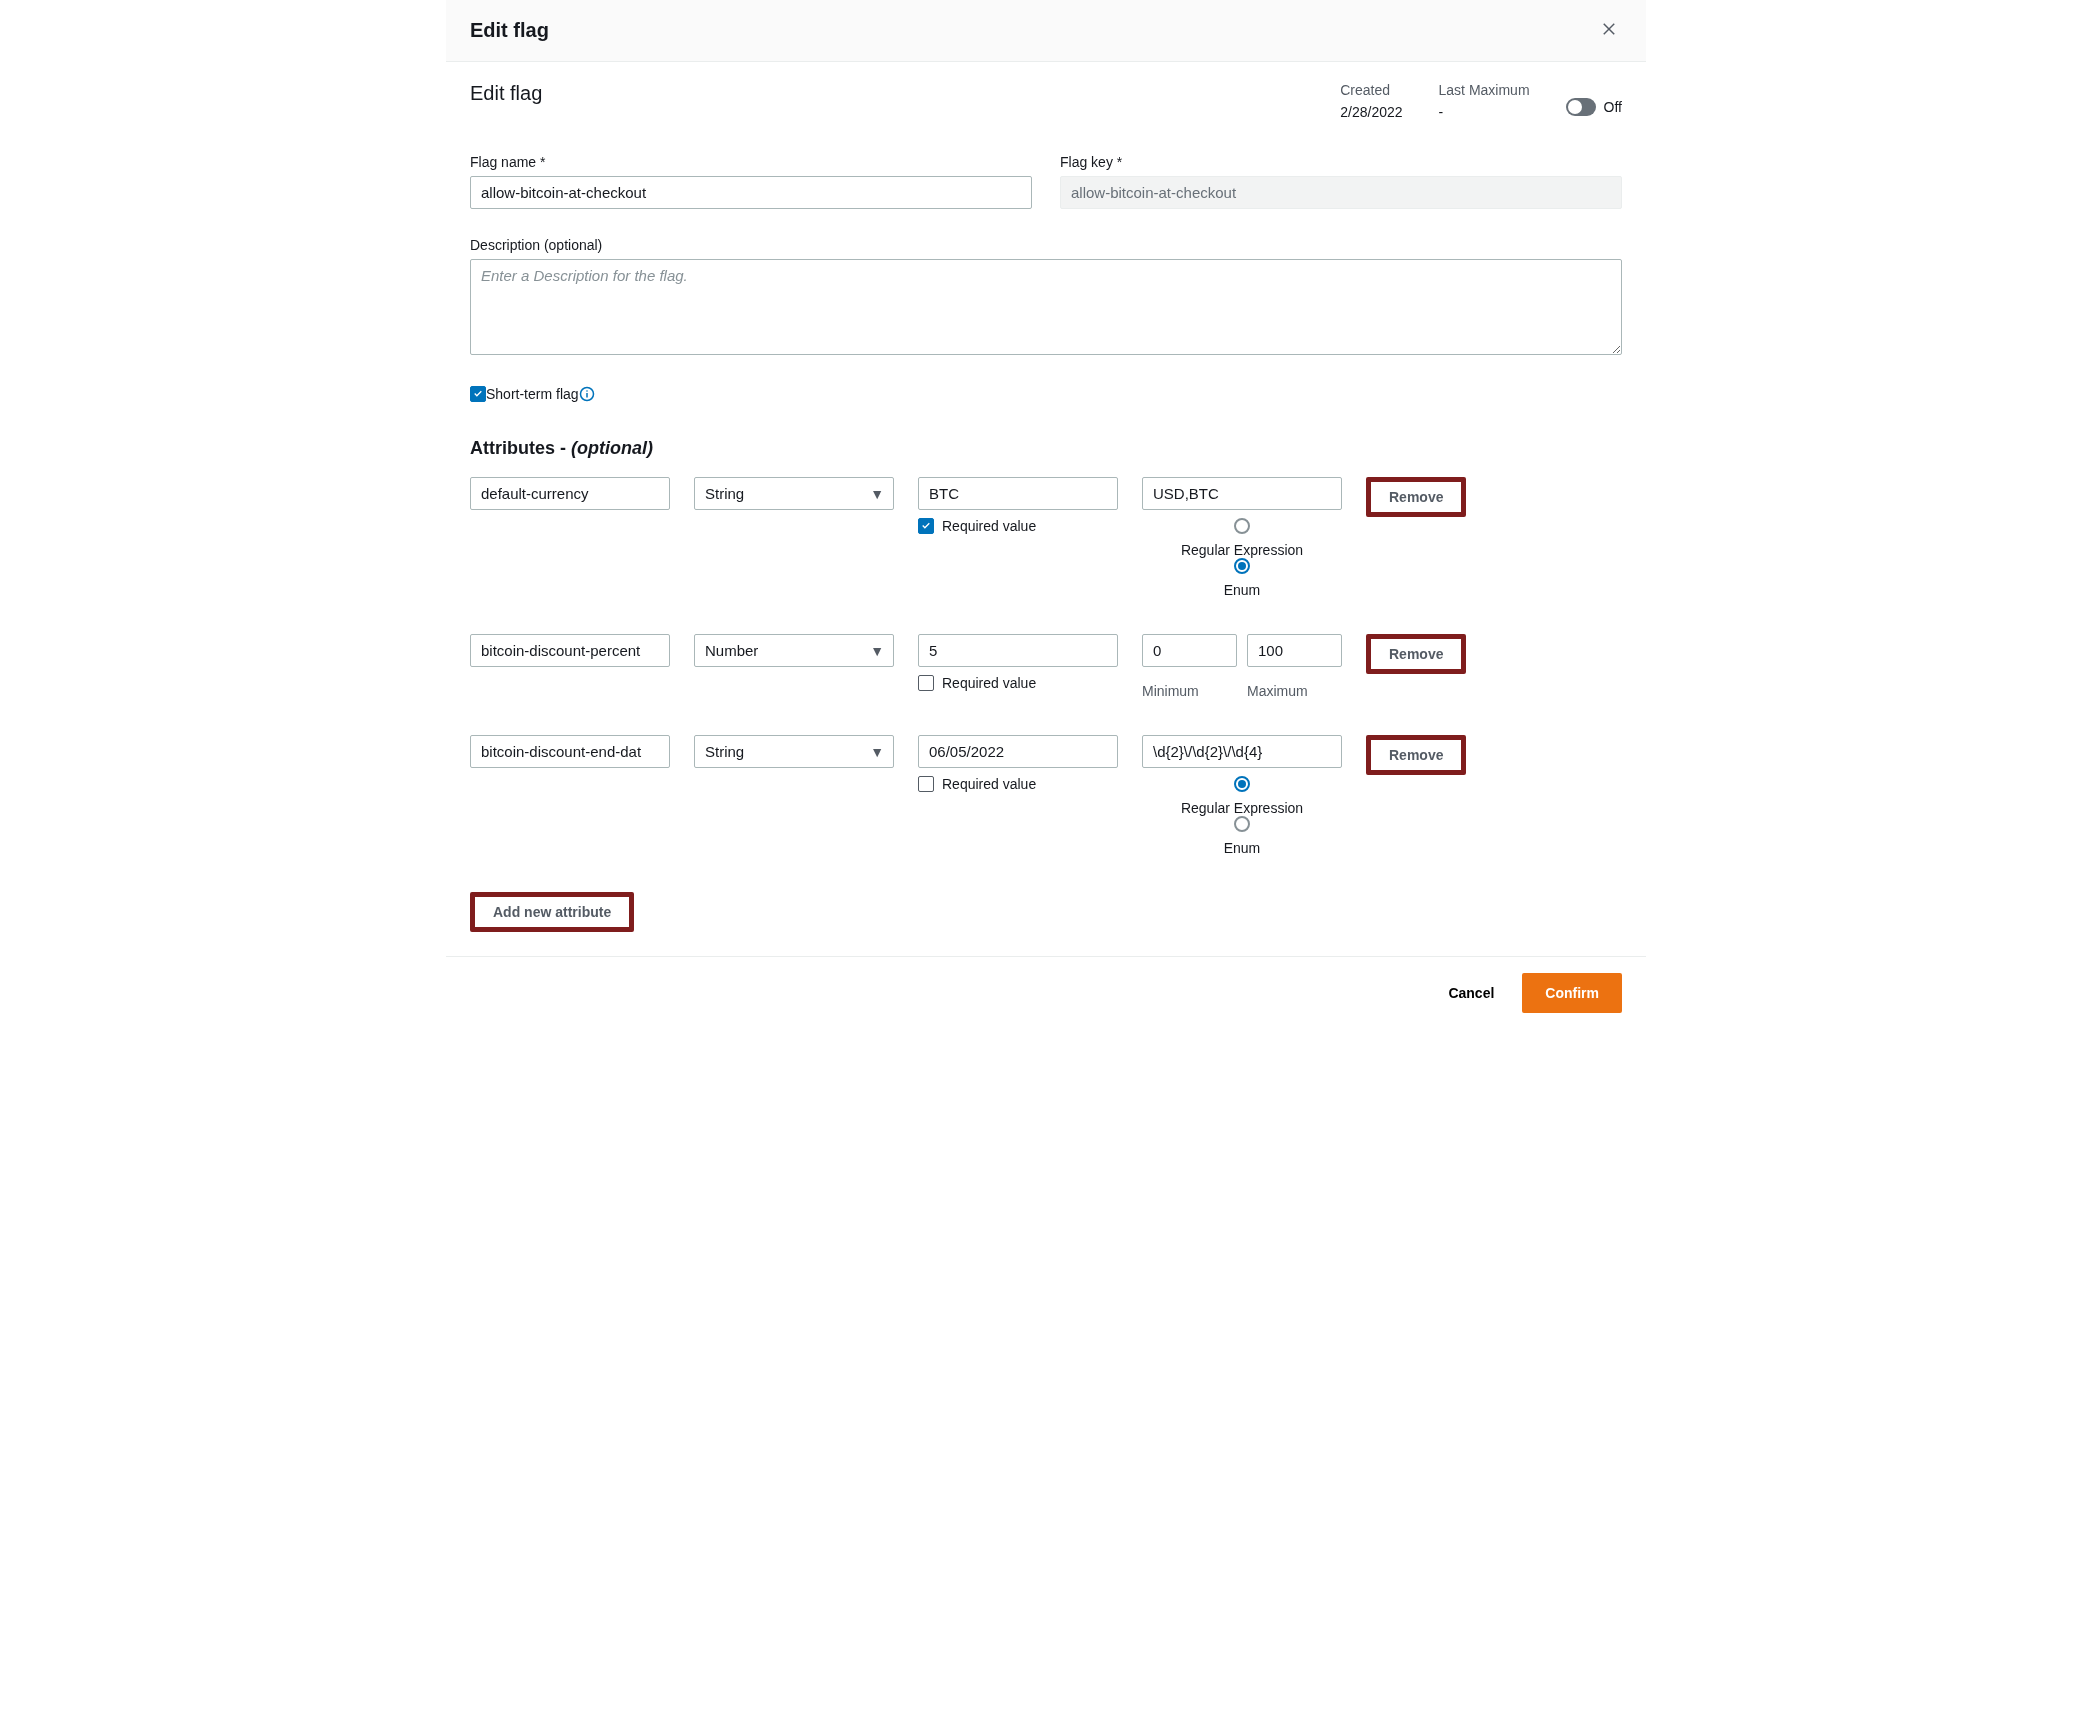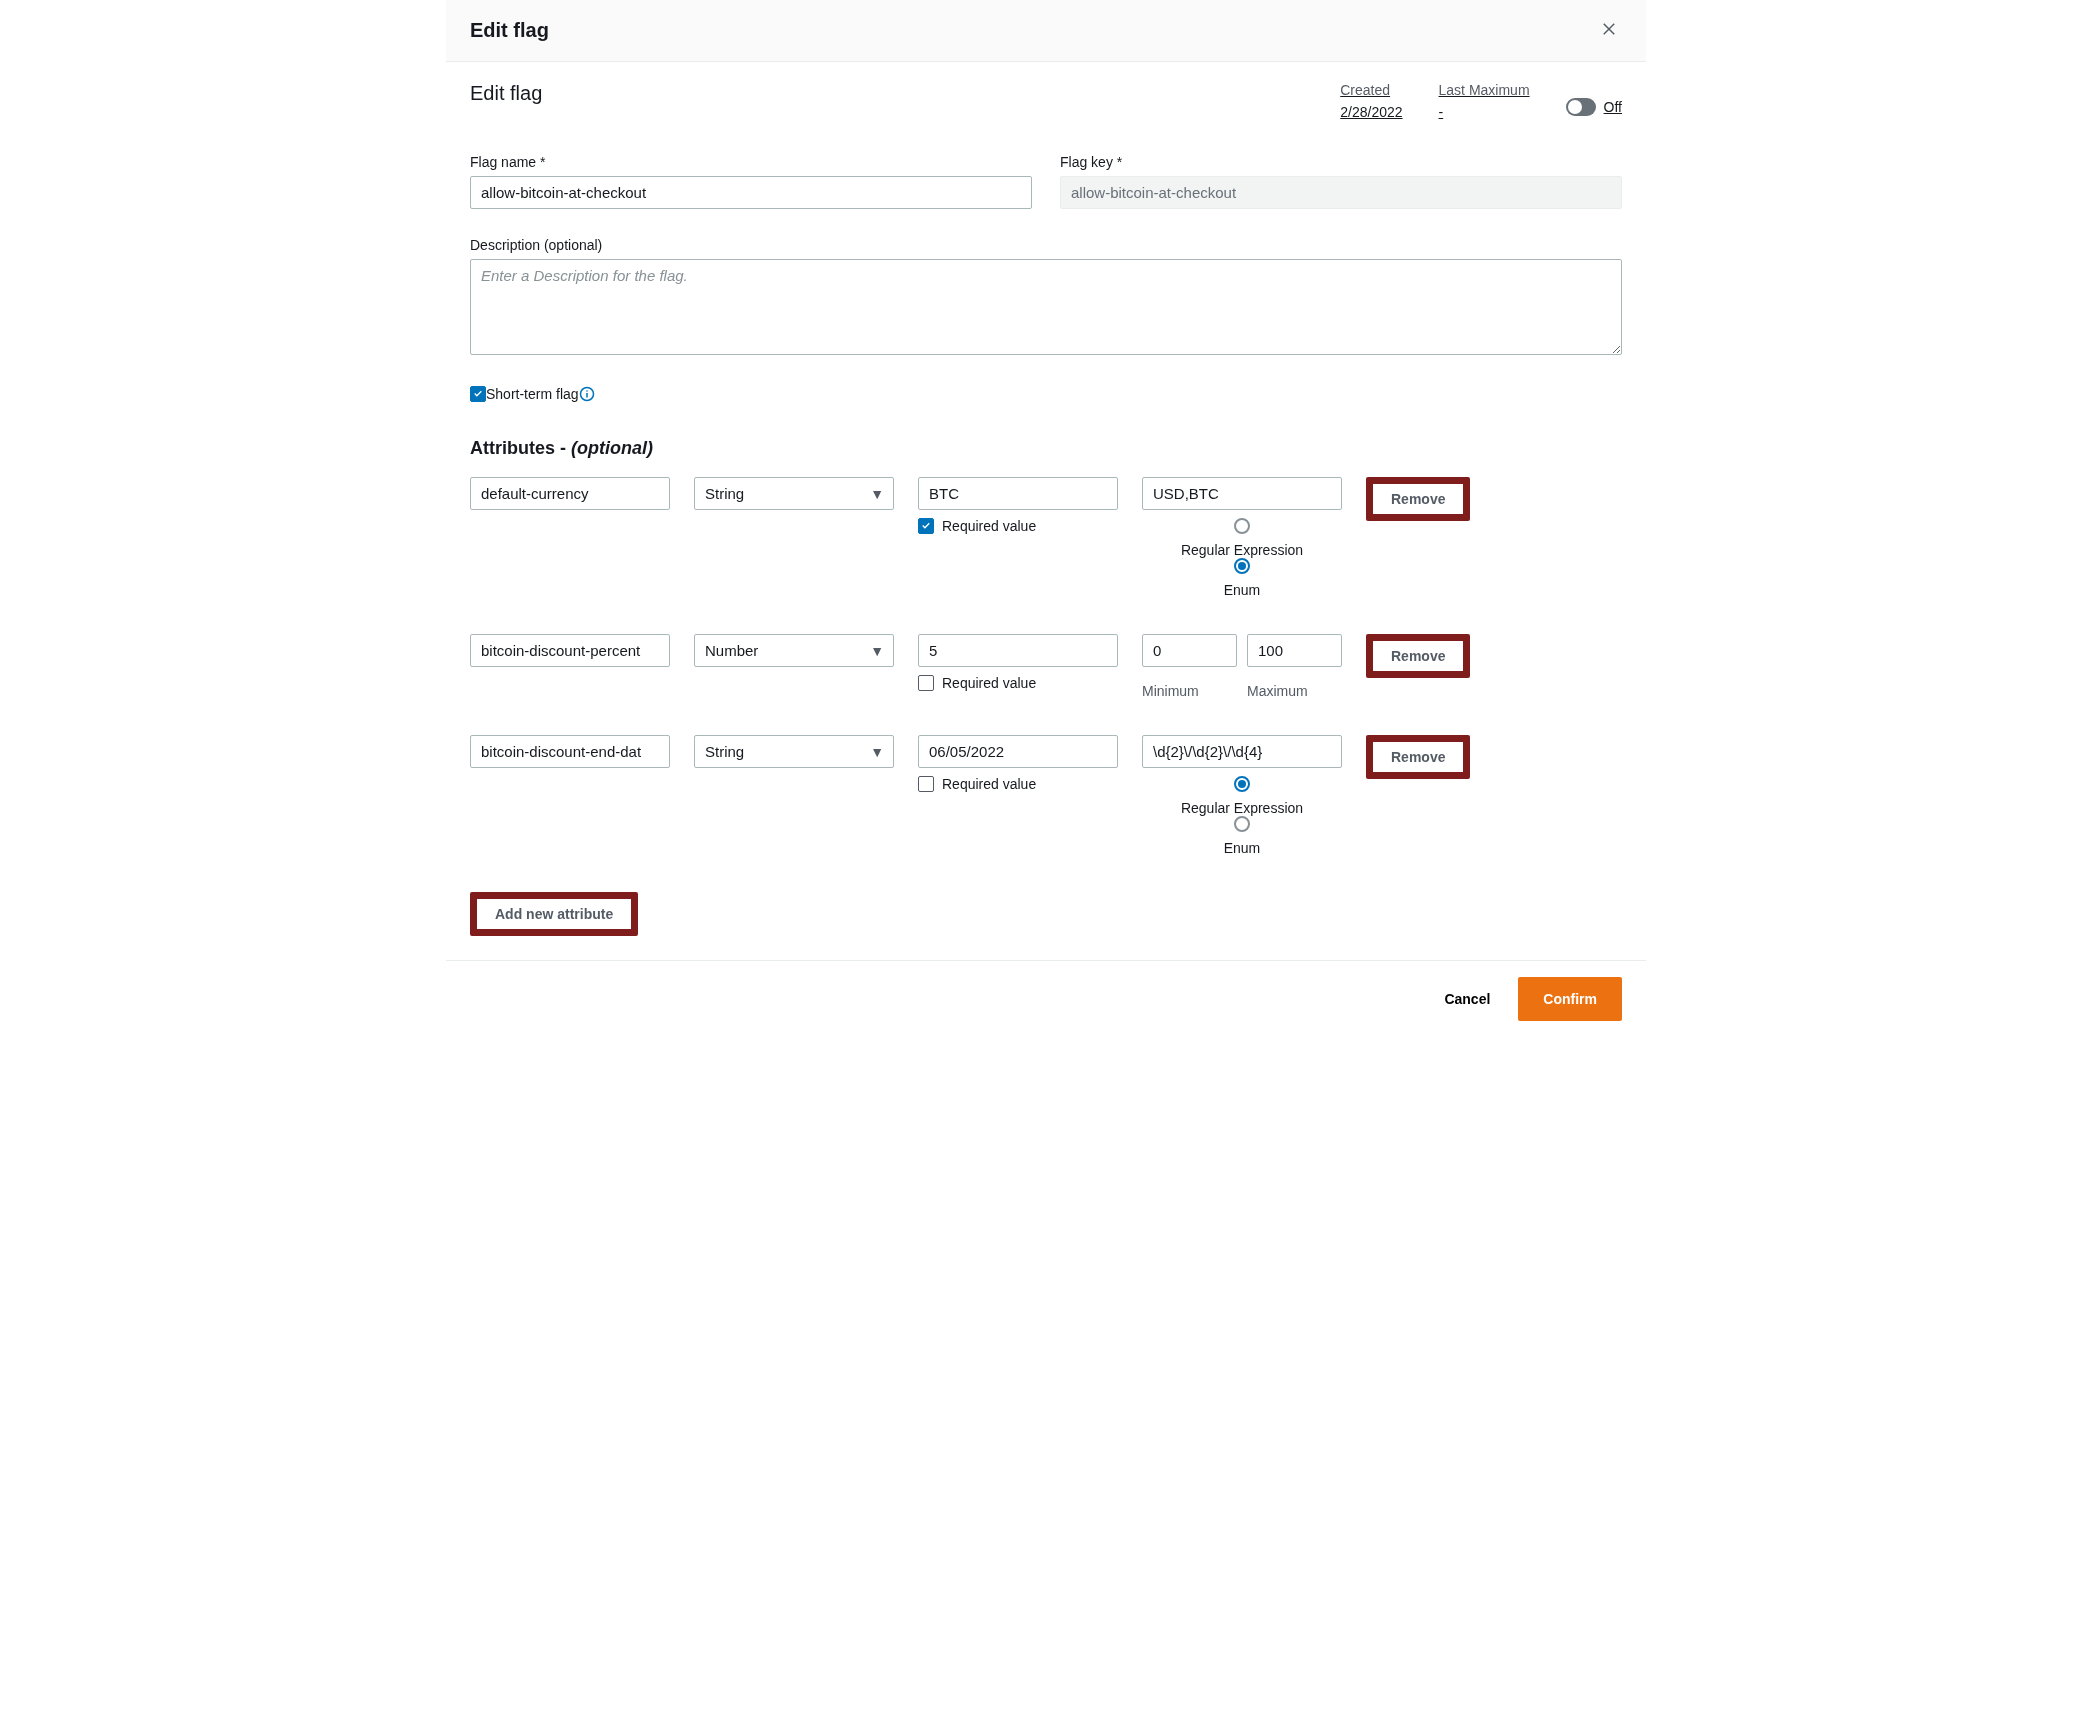--- a/index.html
+++ b/index.html
@@ -50,21 +50,20 @@
   }
   .subtitle {
     font-size: 20px;
     font-weight: 400;
     margin: 0;
   }
   .meta {
     display: flex;
     gap: 36px;
     align-items: flex-start;
-    text-decoration: underline;
   }
   .meta-block { display: flex; flex-direction: column; gap: 6px; }
   .meta-label { color: #545b64; font-size: 14px; }
   .meta-value { color: #16191f; font-size: 14px; }
 
   .toggle-wrap {
     display: flex;
     align-items: center;
     gap: 8px;
     margin-top: 16px;
@@ -230,21 +229,21 @@
     grid-template-columns: 1fr 1fr;
     gap: 10px;
   }
   .two-inputs .col { display: flex; flex-direction: column; }
 
   .btn {
     display: inline-flex;
     align-items: center;
     justify-content: center;
     padding: 7px 18px;
-    border: 7px solid #7f1d1d;
+    border: 5px solid #7f1d1d;
     background: #fff;
     color: #545b64;
     font-weight: 700;
     font-size: 14px;
     border-radius: 2px;
     cursor: pointer;
   }
   .btn-primary {
     background: #ec7211;
     border-color: #ec7211;

